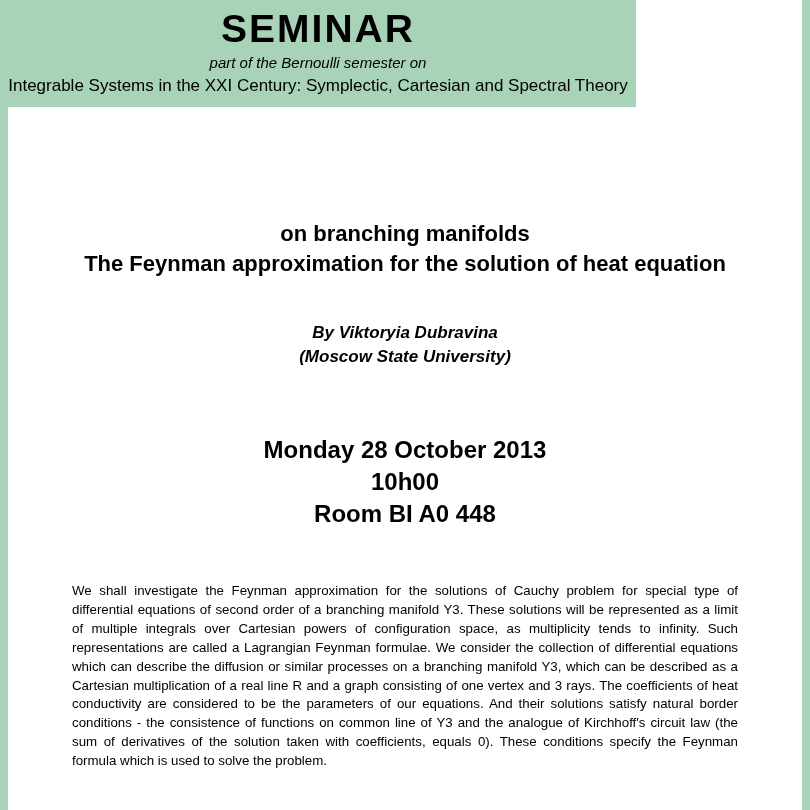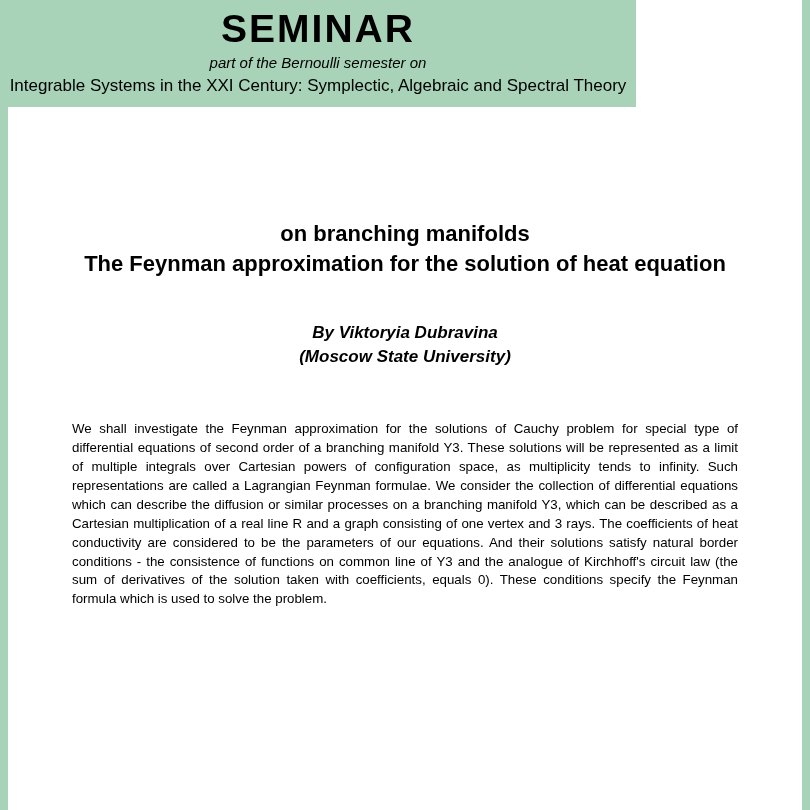--- a/index.html
+++ b/index.html
@@ -84,32 +84,37 @@
   }
 </style>
 </head>
 <body>
 
 <div class="page">
 
   <div class="banner">
     <div class="banner-title">SEMINAR</div>
     <div class="banner-sub1">part of the Bernoulli semester on</div>
-    <div class="banner-sub2">Integrable Systems in the XXI Century: Symplectic, Algebraic and Spectral Theory</div>
+    <div class="banner-sub2">Integrable Systems in the XXI Century: Symplectic, Cartesian and Spectral Theory</div>
   </div>
 
   <div class="content">
 
     <div class="talk-title">
       <div>on branching manifolds</div>
       <div>The Feynman approximation for the solution of heat equation</div>
     </div>
 
     <div class="author-block">
       <div>By Viktoryia Dubravina</div>
       <div>(Moscow State University)</div>
     </div>
 
+    <div class="when-block">
+      <div>Monday 28 October 2013</div>
+      <div>10h00</div>
+      <div>Room BI A0 448</div>
+    </div>
 
     <div class="abstract">We shall investigate the Feynman approximation for the solutions of Cauchy problem for special type of differential equations of second order of a branching manifold Y3. These solutions will be represented as a limit of multiple integrals over Cartesian powers of configuration space, as multiplicity tends to infinity. Such representations are called a Lagrangian Feynman formulae. We consider the collection of differential equations which can describe the diffusion or similar processes on a branching manifold Y3, which can be described as a Cartesian multiplication of a real line R and a graph consisting of one vertex and 3 rays. The coefficients of heat conductivity are considered to be the parameters of our equations. And their solutions satisfy natural border conditions - the consistence of functions on common line of Y3 and the analogue of Kirchhoff's circuit law (the sum of derivatives of the solution taken with coefficients, equals 0). These conditions specify the Feynman formula which is used to solve the problem.</div>
 
   </div>
 </div>
 
 </body></html>

